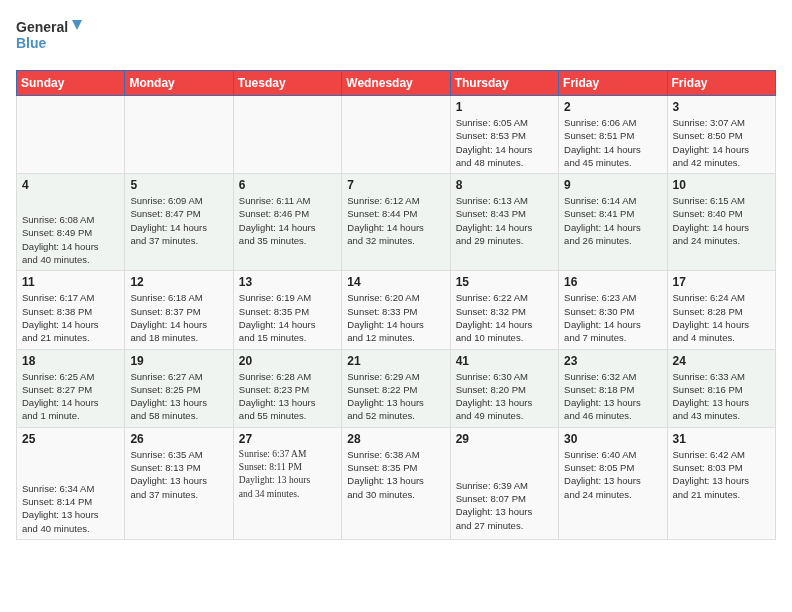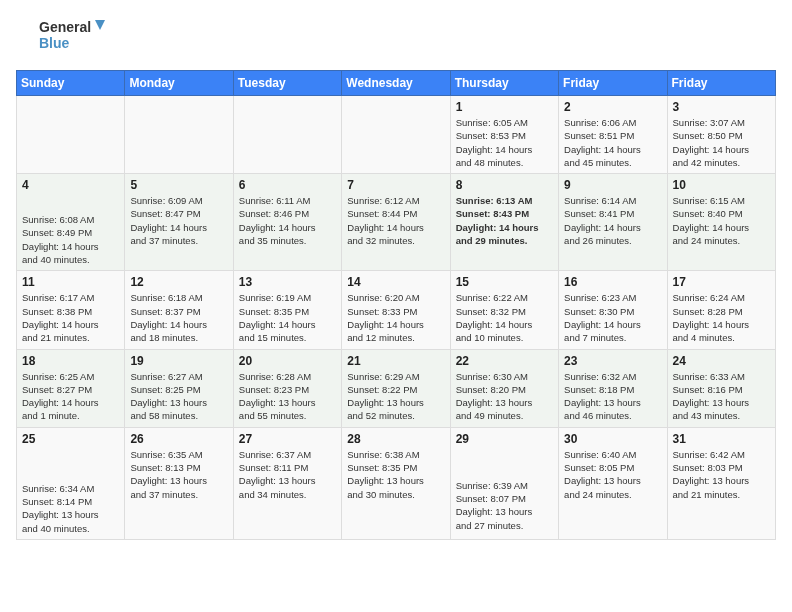--- a/index.html
+++ b/index.html
@@ -13,42 +13,41 @@
     .header {
       display: flex;
       justify-content: space-between;
       align-items: flex-start;
       margin-bottom: 12px;
     }
     .logo {
       display: flex;
       align-items: center;
       gap: 4px;
-      margin-left: 23px;
     }
     .title-block {
       text-align: right;
     }
     .main-title {
       font-size: 36px;
       font-weight: normal;
       color: #333;
       line-height: 1.1;
     }
     .subtitle {
       font-size: 14px;
       color: #555;
     }
     .calendar {
       width: 100%;
       border-collapse: collapse;
       border: 1px solid #ccc;
     }
     .calendar thead tr th {
-      background: #3b82f6;
+      background: #ef4444;
       color: #fff;
       font-size: 12px;
       font-weight: bold;
       padding: 5px 4px;
       text-align: left;
       border: 1px solid #3a6bb5;
     }
     .calendar tbody tr td {
       vertical-align: top;
       width: 108px;
@@ -159,21 +158,21 @@
         </td>
         <td>
           <span class="day-num">7</span>
           <div class="day-info" style="white-space: pre-line;">Sunrise: 6:12 AM
 Sunset: 8:44 PM
 Daylight: 14 hours
 and 32 minutes.</div>
         </td>
         <td>
           <span class="day-num">8</span>
-          <div class="day-info" style="white-space: pre-line; font-weight: bold;">Sunrise: 6:13 AM
+          <div class="day-info" style="white-space: pre-line;">Sunrise: 6:13 AM
 Sunset: 8:43 PM
 Daylight: 14 hours
 and 29 minutes.</div>
         </td>
         <td>
           <span class="day-num">9</span>
           <div class="day-info" style="white-space: pre-line;">Sunrise: 6:14 AM
 Sunset: 8:41 PM
 Daylight: 14 hours
 and 26 minutes.</div>
@@ -260,21 +259,21 @@
 and 55 minutes.</div>
         </td>
         <td>
           <span class="day-num">21</span>
           <div class="day-info" style="white-space: pre-line;">Sunrise: 6:29 AM
 Sunset: 8:22 PM
 Daylight: 13 hours
 and 52 minutes.</div>
         </td>
         <td>
-          <span class="day-num">22</span>
+          <span class="day-num">41</span>
           <div class="day-info" style="white-space: pre-line;">Sunrise: 6:30 AM
 Sunset: 8:20 PM
 Daylight: 13 hours
 and 49 minutes.</div>
         </td>
         <td>
           <span class="day-num">23</span>
           <div class="day-info" style="white-space: pre-line;">Sunrise: 6:32 AM
 Sunset: 8:18 PM
 Daylight: 13 hours
@@ -298,21 +297,21 @@
         </td>
         <td>
           <span class="day-num">26</span>
           <div class="day-info" style="white-space: pre-line;">Sunrise: 6:35 AM
 Sunset: 8:13 PM
 Daylight: 13 hours
 and 37 minutes.</div>
         </td>
         <td>
           <span class="day-num">27</span>
-          <div class="day-info" style="white-space: pre-line;">Sunrise: 6:37 AM
+          <div class="day-info" style="white-space: pre-line; font-family: Liberation Serif, serif;">Sunrise: 6:37 AM
 Sunset: 8:11 PM
 Daylight: 13 hours
 and 34 minutes.</div>
         </td>
         <td>
           <span class="day-num">28</span>
           <div class="day-info" style="white-space: pre-line;">Sunrise: 6:38 AM
 Sunset: 8:35 PM
 Daylight: 13 hours
 and 30 minutes.</div>

